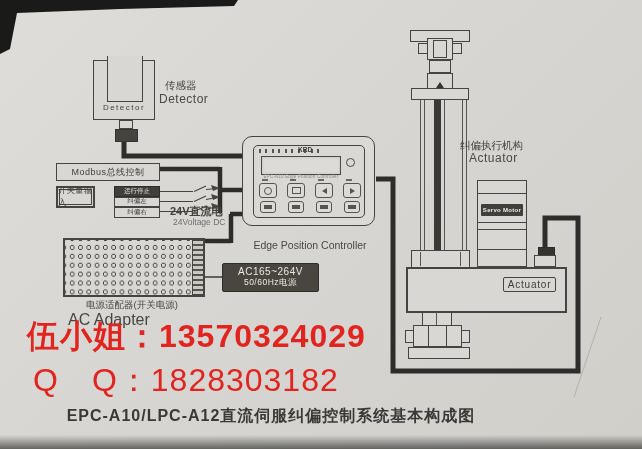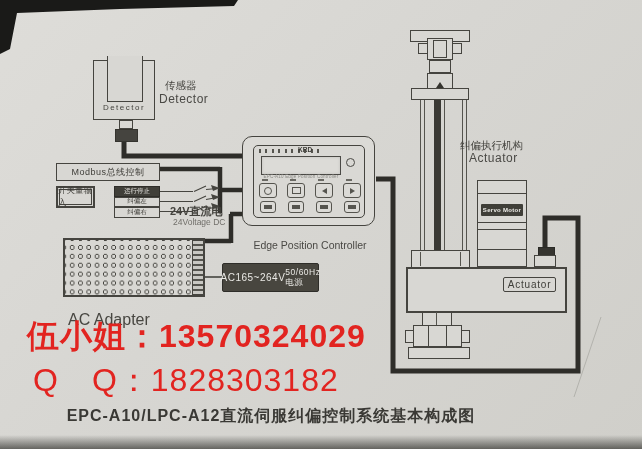--- a/index.html
+++ b/index.html
@@ -52,21 +52,21 @@
   #psu-box{left:63px; top:238px; width:142px; height:59px; border-width:2px;
     background-image:radial-gradient(circle, #dad9d5 1.5px, #45443f 1.7px 2.5px, rgba(0,0,0,0) 2.7px);
     background-size:8.3px 8.9px; background-position:5px 5px; background-origin:border-box;}
   #psu-term{left:192px; top:240px; width:12px; height:55px; border:1px solid #45443f; box-sizing:border-box;
     background:repeating-linear-gradient(to bottom,#c9c8c3 0 3px, #55544e 3px 5px);}
   #dc-cn{left:170px; top:204px; font-size:11px; font-weight:bold; color:#44433e;}
   #dc-en{left:173px; top:217px; font-size:8.5px; color:#716f6a;}
   #psu-cn{left:68px; top:299px; width:128px; font-size:9.5px; text-align:center; color:#474641;}
   #psu-en{left:68px; top:311px; width:128px; font-size:16px; text-align:left; color:#474641;}
   #ac-box{left:222px; top:263px; width:97px; height:29px; background:#48463f; border:1px solid #2e2d29; border-radius:2px;
-    display:flex; align-items:center; justify-content:center; color:#eae9e5; box-sizing:border-box;}
+    display:flex; flex-direction:column; align-items:center; justify-content:center; color:#eae9e5; box-sizing:border-box;}
   #ac-line1{font-size:10px; letter-spacing:.5px;}
   #ac-line2{font-size:8.5px; letter-spacing:.5px;}
   
   #det-cn{left:165px; top:79px; font-size:10.5px; color:#45443f;}
   #det-en{left:159px; top:92px; font-size:12px; color:#4a4945; letter-spacing:.5px;}
   #ctl-cn{left:240px; top:228px; width:140px; font-size:10px; text-align:center; color:#44433e;}
   #ctl-en{left:240px; top:239px; width:140px; font-size:10.5px; text-align:center; color:#4a4945;}
   #act-cn{left:460px; top:139px; font-size:10.5px; color:#45443f;}
   #act-en{left:469px; top:151px; font-size:12px; color:#4a4945; letter-spacing:.5px;}
   
@@ -185,20 +185,21 @@
     </div>
   <div class="btn r2" style="left:344px;">
       <span class="chip"></span>
     </div>
   <div class="lbl ctr" id="ctl-en">Edge Position Controller</div>
 
   <div class="lbl" id="dc-cn">24V直流电</div>
   <div class="lbl" id="dc-en">24Voltage DC</div>
   <div class="box" id="psu-box"></div>
   <div class="abs" id="psu-term"></div>
+  <div class="lbl" id="psu-cn">电源适配器(开关电源)</div>
   <div class="lbl" id="psu-en">AC Adapter</div>
   <div class="abs" id="ac-box">
     <div id="ac-line1">AC165~264V</div>
     <div id="ac-line2">50/60Hz电源</div>
   </div>
 
   <div class="mech" id="top-plate"></div>
   <div class="mech" id="top-ear-l"></div>
   <div class="mech" id="top-ear-r"></div>
   <div class="mech" id="top-block"></div>

